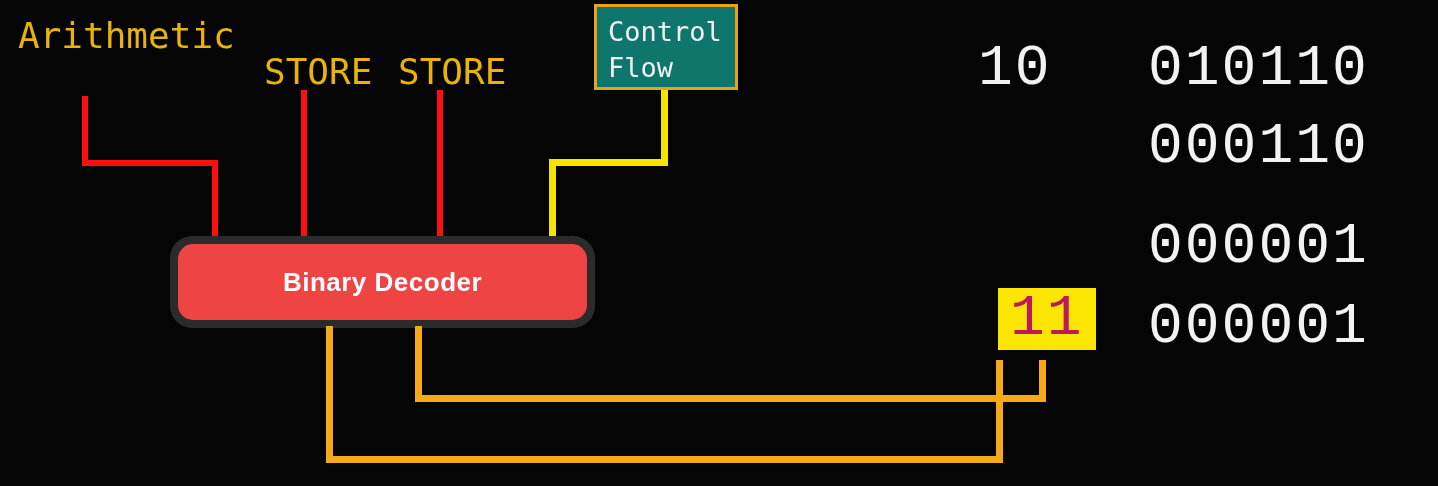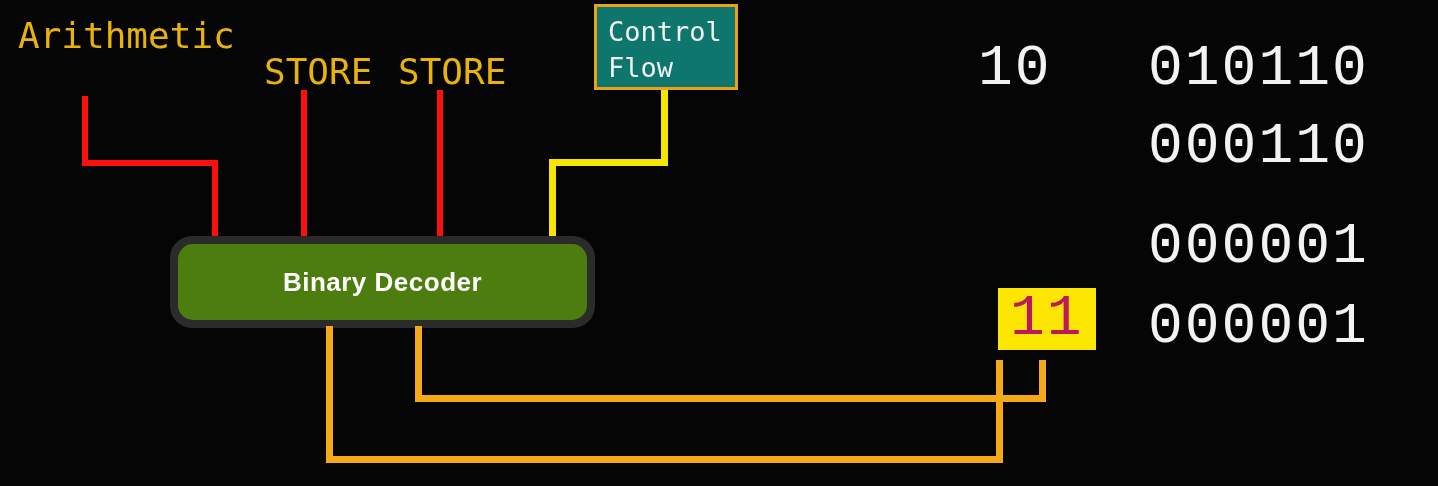--- a/index.html
+++ b/index.html
@@ -68,21 +68,21 @@
     width: 425px;
     height: 92px;
     background: #2b2b2b;
     border-radius: 22px;
     box-sizing: border-box;
     padding: 8px;
   }
   #binary-decoder .inner {
     width: 100%;
     height: 100%;
-    background: #4d7c0f;
+    background: #ef4444;
     border-radius: 15px;
     display: flex;
     align-items: center;
     justify-content: center;
     box-sizing: border-box;
   }
   #binary-decoder .bd-label {
     color: #ffffff;
     font-family: "Liberation Sans", sans-serif;
     font-weight: bold;

